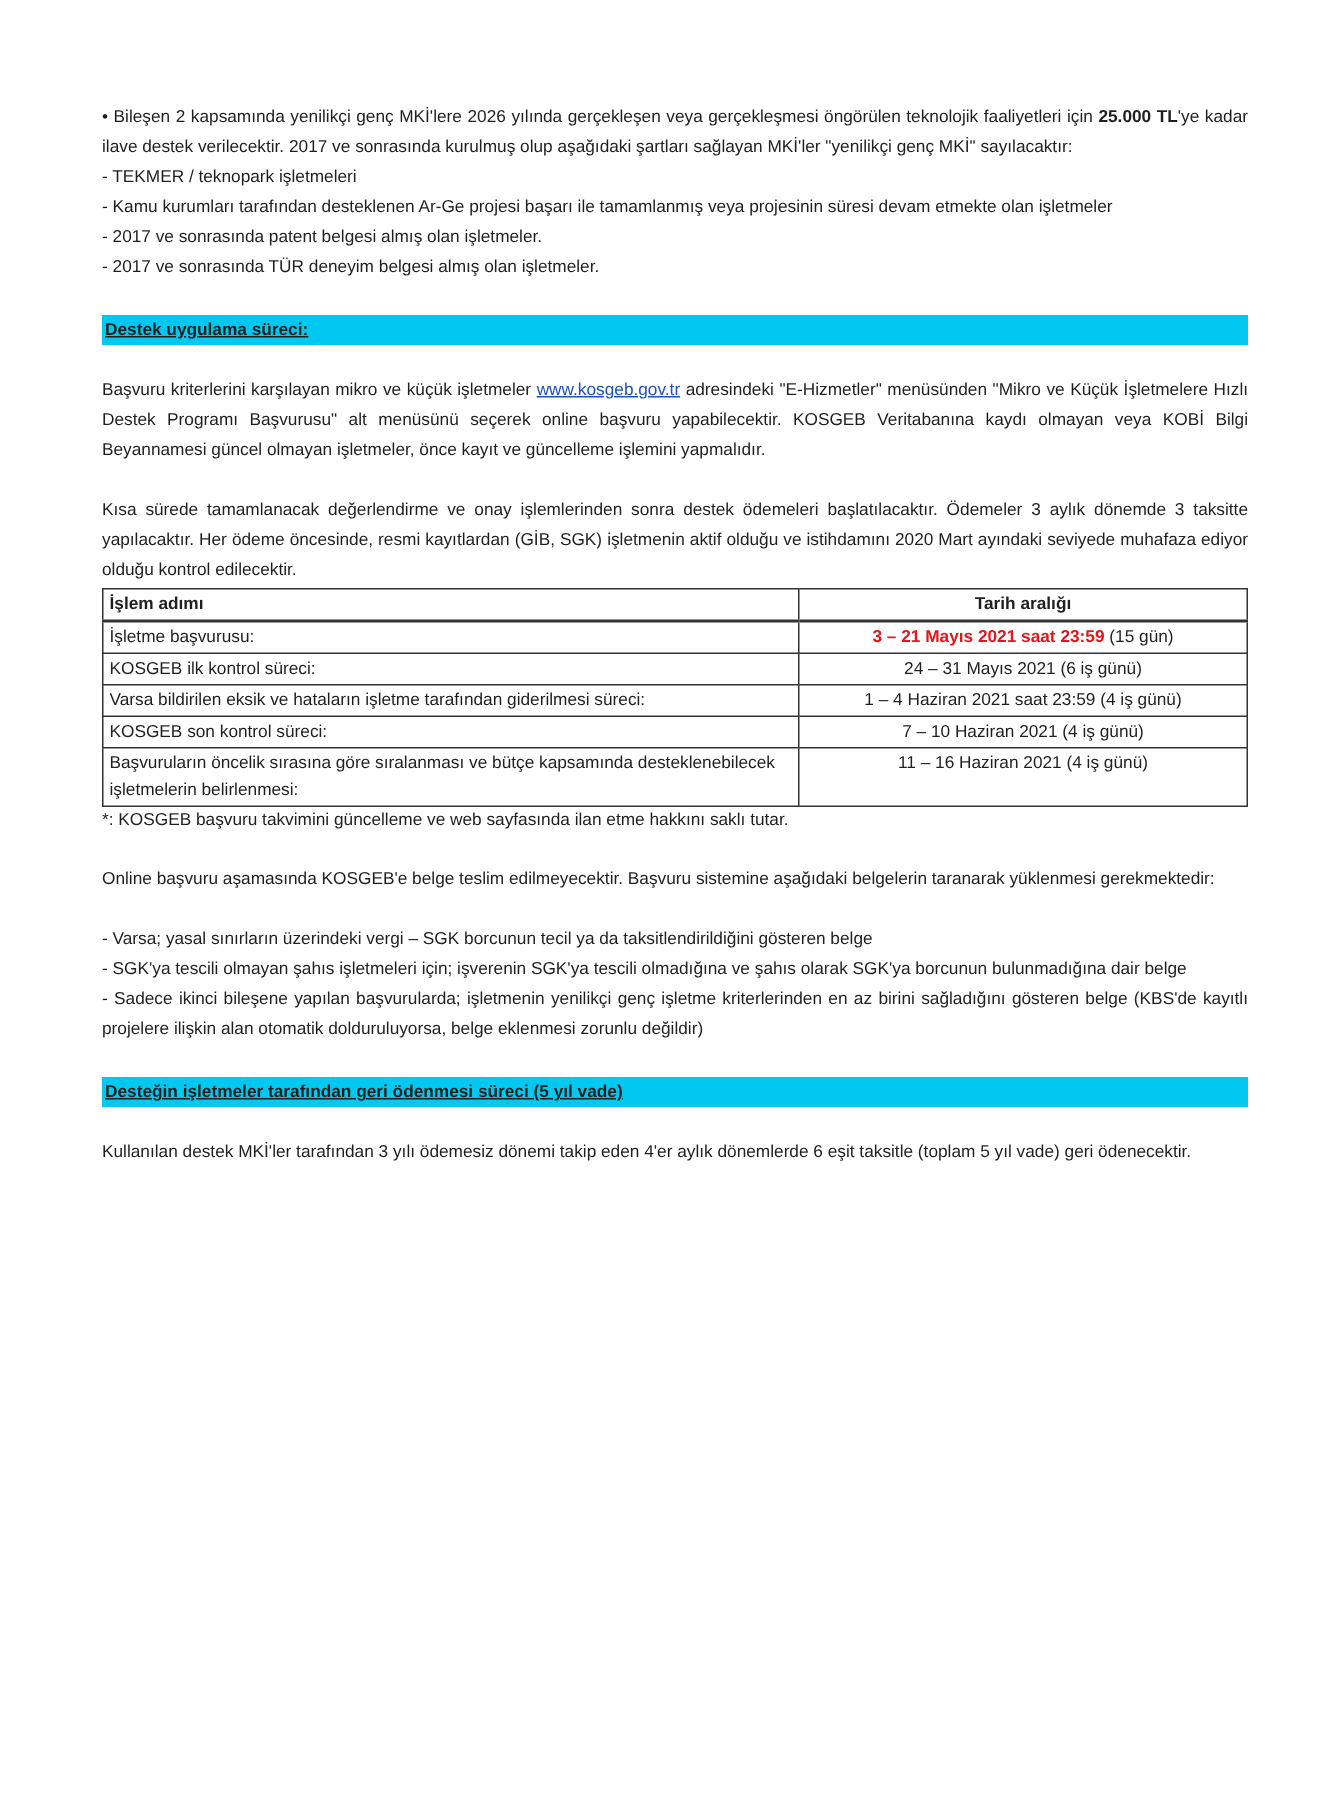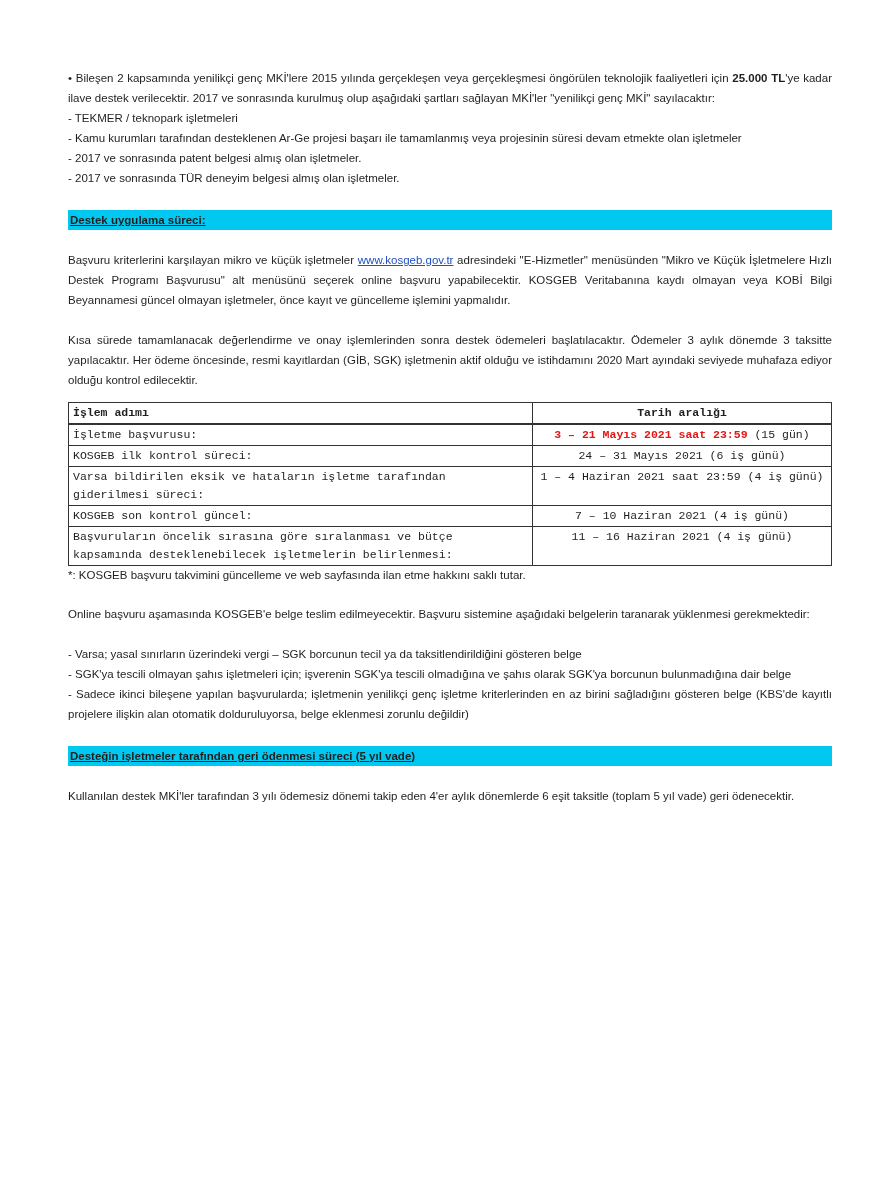--- a/index.html
+++ b/index.html
@@ -7,33 +7,33 @@
          font-family: "Liberation Sans", sans-serif; color: #1f1f1f; font-size: 11.5px; }
   .page { position: absolute; left: 68px; top: 68px; width: 764px; }
   p { margin: 0; line-height: 20px; text-align: justify; }
   .mt { margin-top: 20px; }
   .band { background: #00c8f0; height: 20px; line-height: 20px; font-weight: bold;
           padding-left: 2px; font-size: 11.5px; margin-top: 22px; }
   .band span { text-decoration: underline; }
   .red-head { color: #e01818; font-weight: bold; text-decoration: underline; margin-top: 22px; line-height: 20px; }
   .bold { font-weight: bold; }
   a.link { color: #2050c0; text-decoration: underline; }
-  table { border-collapse: collapse; width: 100%; margin-top: 12px; font-family: Liberation Mono, monospace; }
+  table { border-collapse: collapse; width: 100%; margin-top: 2px; }
   td { border: 1.5px solid #333; padding: 1px 4px; line-height: 18px; vertical-align: top; font-size: 11.5px; }
   td.r { text-align: center; width: 290px; }
   tr.head td { font-weight: bold; border-bottom: 2.5px solid #333; }
   .red { color: #e01818; font-weight: bold; }
   .note { line-height: 18px; }
 </style>
 </head>
 <body>
 
 <div class="page">
 
-  <p><span>• Bileşen 2 kapsamında yenilikçi genç MKİ'lere 2015 yılında gerçekleşen veya gerçekleşmesi öngörülen teknolojik faaliyetleri için </span><span class="bold">25.000 TL</span><span>'ye kadar ilave destek verilecektir. 2017 ve sonrasında kurulmuş olup aşağıdaki şartları sağlayan MKİ'ler "yenilikçi genç MKİ" sayılacaktır:</span></p>
+  <p><span>• Bileşen 2 kapsamında yenilikçi genç MKİ'lere 2026 yılında gerçekleşen veya gerçekleşmesi öngörülen teknolojik faaliyetleri için </span><span class="bold">25.000 TL</span><span>'ye kadar ilave destek verilecektir. 2017 ve sonrasında kurulmuş olup aşağıdaki şartları sağlayan MKİ'ler "yenilikçi genç MKİ" sayılacaktır:</span></p>
   <p>- TEKMER / teknopark işletmeleri</p>
   <p>- Kamu kurumları tarafından desteklenen Ar-Ge projesi başarı ile tamamlanmış veya projesinin süresi devam etmekte olan işletmeler</p>
   <p>- 2017 ve sonrasında patent belgesi almış olan işletmeler.</p>
   <p>- 2017 ve sonrasında TÜR deneyim belgesi almış olan işletmeler.</p>
 
   <div class="band"><span>Destek uygulama süreci:</span></div>
 
   <p class="mt"><span>Başvuru kriterlerini karşılayan mikro ve küçük işletmeler </span><a class="link">www.kosgeb.gov.tr</a><span> adresindeki "E-Hizmetler" menüsünden "Mikro ve Küçük İşletmelere Hızlı Destek Programı Başvurusu" alt menüsünü seçerek online başvuru yapabilecektir. KOSGEB Veritabanına kaydı olmayan veya KOBİ Bilgi Beyannamesi güncel olmayan işletmeler, önce kayıt ve güncelleme işlemini yapmalıdır.</span></p>
   <p class="mt">Kısa sürede tamamlanacak değerlendirme ve onay işlemlerinden sonra destek ödemeleri başlatılacaktır. Ödemeler 3 aylık dönemde 3 taksitte yapılacaktır. Her ödeme öncesinde, resmi kayıtlardan (GİB, SGK) işletmenin aktif olduğu ve istihdamını 2020 Mart ayındaki seviyede muhafaza ediyor olduğu kontrol edilecektir.</p>
 
@@ -50,21 +50,21 @@
     </tr>
     <tr>
       <td>KOSGEB ilk kontrol süreci:</td>
       <td class="r">24 – 31 Mayıs 2021 (6 iş günü)</td>
     </tr>
     <tr>
       <td>Varsa bildirilen eksik ve hataların işletme tarafından giderilmesi süreci:</td>
       <td class="r">1 – 4 Haziran 2021 saat 23:59 (4 iş günü)</td>
     </tr>
     <tr>
-      <td>KOSGEB son kontrol güncel:</td>
+      <td>KOSGEB son kontrol süreci:</td>
       <td class="r">7 – 10 Haziran 2021 (4 iş günü)</td>
     </tr>
     <tr>
       <td>Başvuruların öncelik sırasına göre sıralanması ve bütçe kapsamında desteklenebilecek işletmelerin belirlenmesi:</td>
       <td class="r">11 – 16 Haziran 2021 (4 iş günü)</td>
     </tr>
   </tbody>
     </table>
   <p class="note">*: KOSGEB başvuru takvimini güncelleme ve web sayfasında ilan etme hakkını saklı tutar.</p>
 

